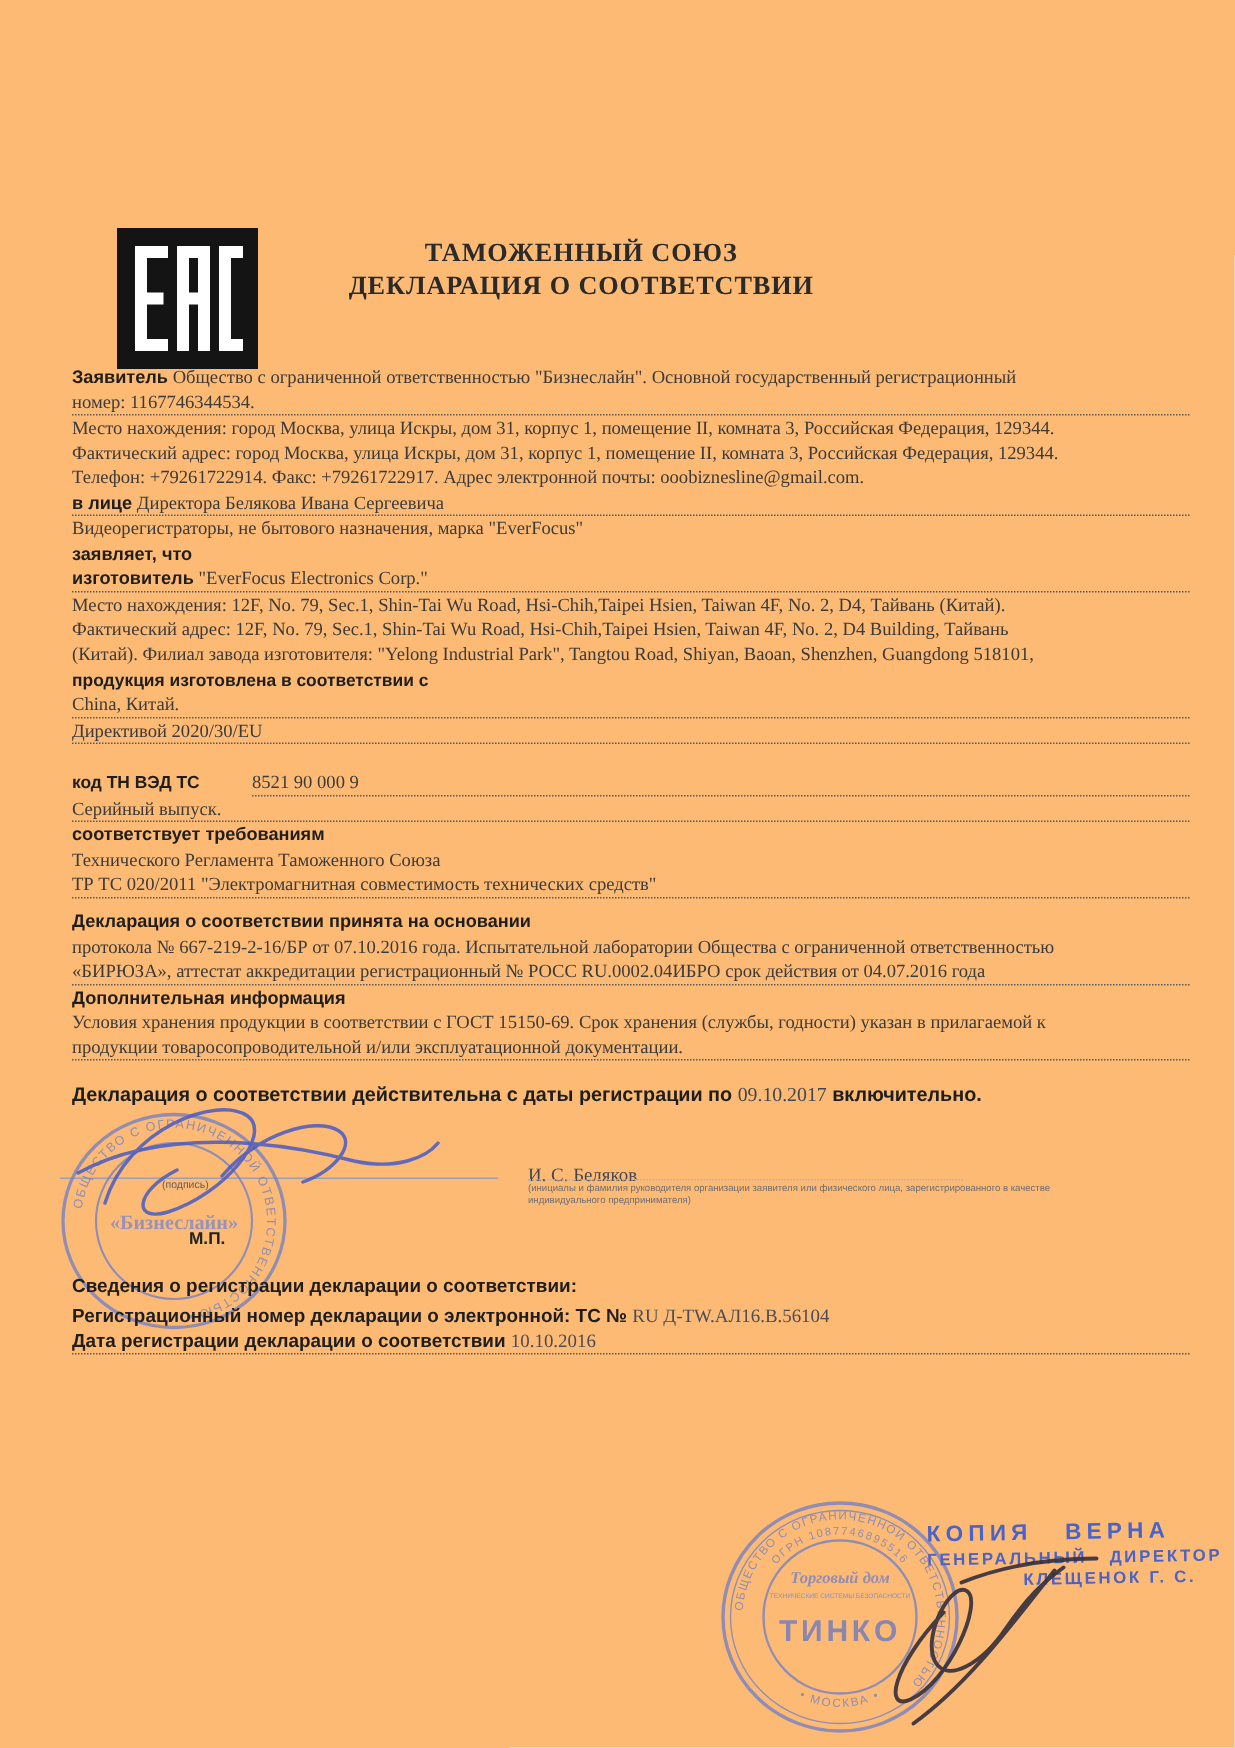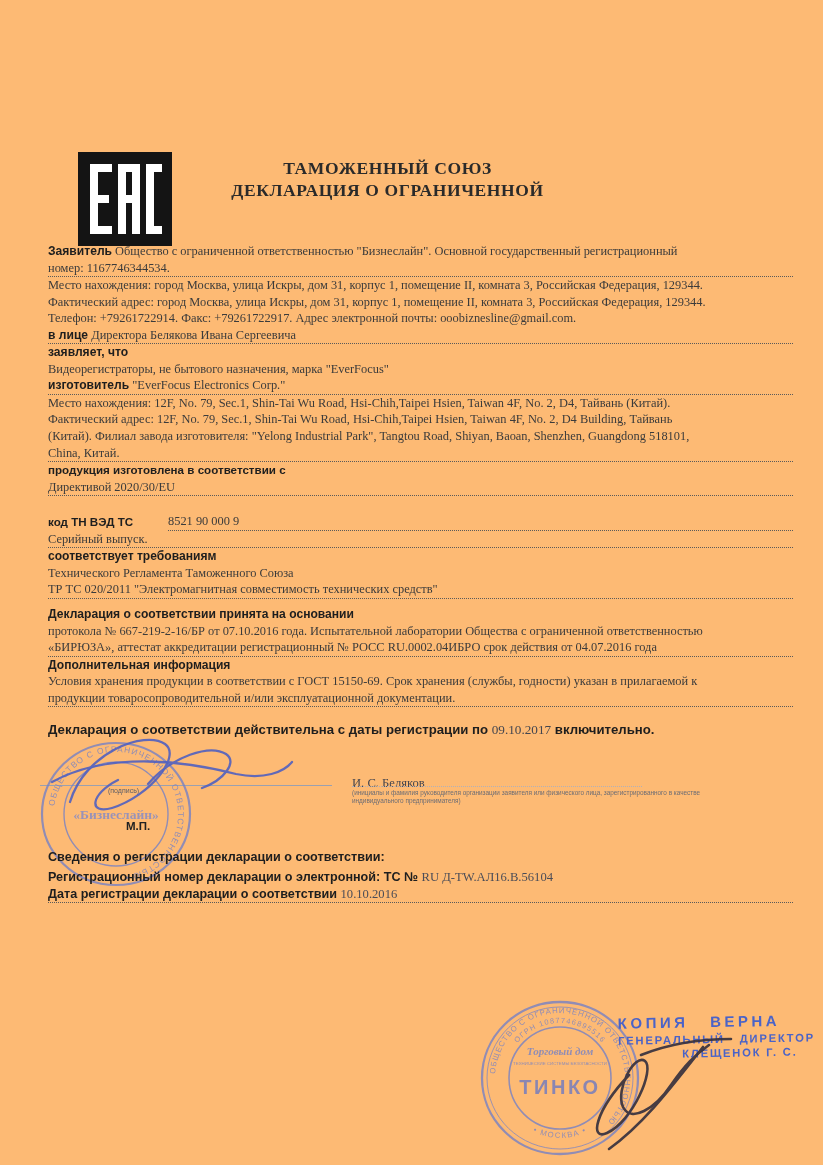--- a/index.html
+++ b/index.html
@@ -68,38 +68,38 @@
     <rect x="40" y="12" width="22" height="8" fill="#fff"></rect>
     <rect x="40" y="43" width="22" height="8" fill="#fff"></rect>
 
     <rect x="68" y="12" width="8" height="70" fill="#fff"></rect>
     <rect x="68" y="12" width="16" height="8" fill="#fff"></rect>
     <rect x="68" y="74" width="16" height="8" fill="#fff"></rect>
   </svg>
 
   <div class="titles">
     <div class="t">ТАМОЖЕННЫЙ СОЮЗ</div>
-    <div class="t">ДЕКЛАРАЦИЯ О ОГРАНИЧЕННОЙ</div>
+    <div class="t">ДЕКЛАРАЦИЯ О СООТВЕТСТВИИ</div>
   </div>
 
   <div class="block" style="top:243px">
     <div class="ln"><span class="lbl">Заявитель</span> <span class="serif">Общество с ограниченной ответственностью "Бизнеслайн".  Основной государственный регистрационный</span></div>
     <div class="ln dotted"><span class="serif">номер: 1167746344534.</span></div>
     <div class="ln"><span class="serif">Место нахождения: город Москва, улица Искры, дом 31, корпус 1, помещение II, комната 3, Российская Федерация, 129344.</span></div>
     <div class="ln"><span class="serif">Фактический адрес: город Москва, улица Искры, дом 31, корпус 1, помещение II, комната 3, Российская Федерация, 129344.</span></div>
     <div class="ln"><span class="serif">Телефон: +79261722914. Факс: +79261722917. Адрес электронной почты: ooobiznesline@gmail.com.</span></div>
     <div class="ln dotted"><span class="lbl">в лице</span> <span class="serif">Директора Белякова Ивана Сергеевича</span></div>
+    <div class="ln"><span class="serif">Видеорегистраторы, не бытового назначения, марка "EverFocus"</span></div>
     <div class="ln"><span class="lbl">заявляет, что</span></div>
-    <div class="ln"><span class="serif">Видеорегистраторы, не бытового назначения, марка "EverFocus"</span></div>
     <div class="ln dotted"><span class="lbl">изготовитель</span> <span class="serif">"EverFocus Electronics Corp."</span></div>
     <div class="ln"><span class="serif">Место нахождения: 12F, No. 79, Sec.1, Shin-Tai Wu Road, Hsi-Chih,Taipei Hsien, Taiwan 4F, No. 2, D4, Тайвань (Китай).</span></div>
     <div class="ln"><span class="serif">Фактический адрес: 12F, No. 79, Sec.1, Shin-Tai Wu Road, Hsi-Chih,Taipei Hsien, Taiwan 4F, No. 2, D4 Building, Тайвань</span></div>
     <div class="ln"><span class="serif">(Китай). Филиал завода изготовителя: "Yelong Industrial Park", Tangtou Road, Shiyan, Baoan, Shenzhen, Guangdong 518101,</span></div>
+    <div class="ln"><span class="lbl sm">продукция изготовлена в соответствии с</span></div>
     <div class="ln dotted"><span class="serif">China, Китай.</span></div>
-    <div class="ln"><span class="lbl sm">продукция изготовлена в соответствии с</span></div>
     <div class="ln dotted"><span class="serif">Директивой 2020/30/EU</span></div>
   </div>
 
   <div class="block" style="top:514px">
     <div class="ln tnved-row">
       <span class="lbl sm">код ТН ВЭД ТС</span>
       <span class="code-wrap"><span class="serif">8521 90 000 9</span></span>
     </div>
     <div class="ln dotted"><span class="serif">Серийный выпуск.</span></div>
     <div class="ln"><span class="lbl">соответствует требованиям</span></div>

